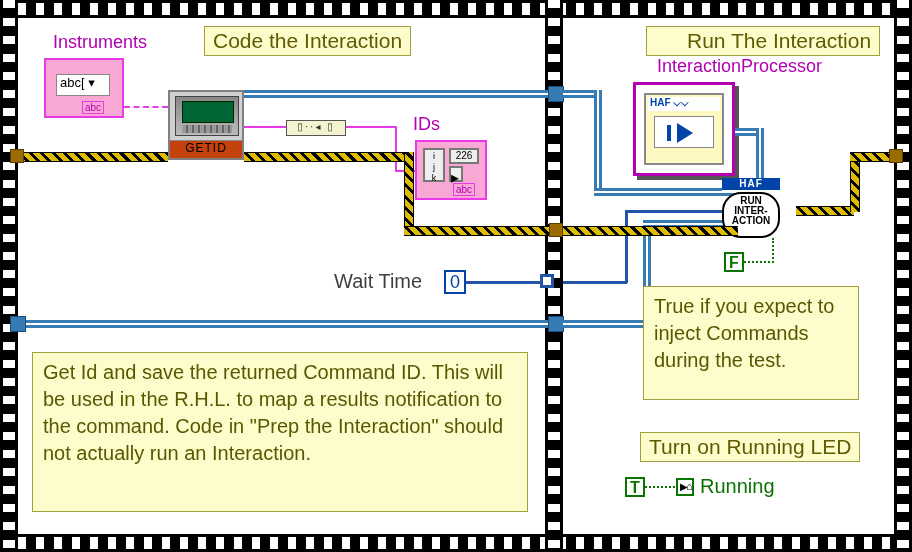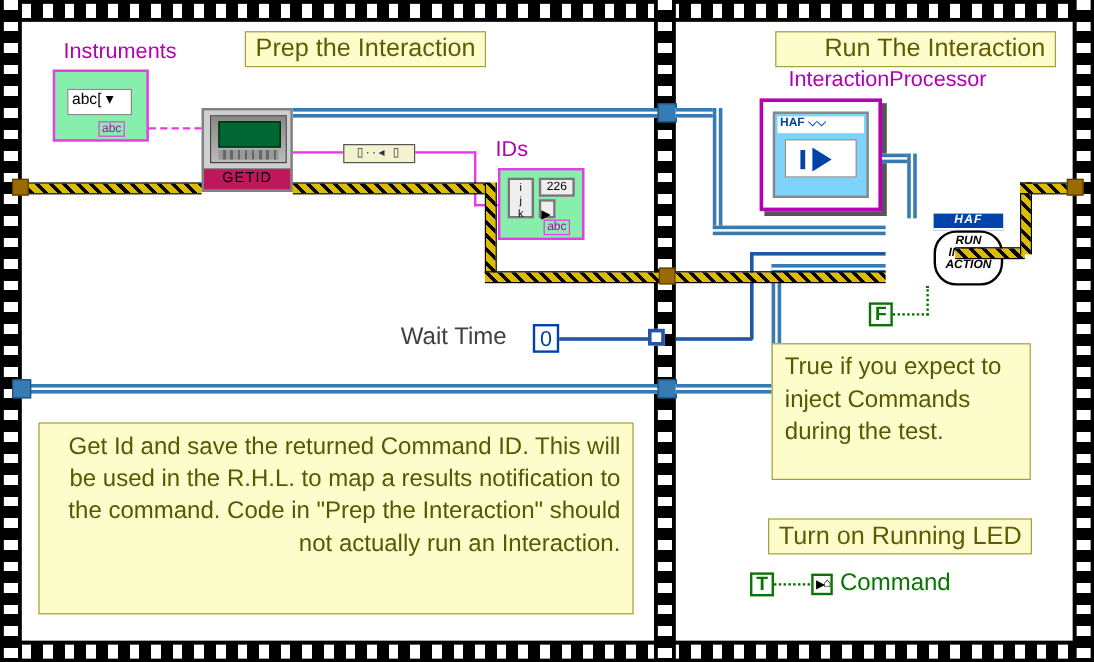--- a/index.html
+++ b/index.html
@@ -66,21 +66,21 @@
     border: 1px solid #a39f40;
     font-size: 20px;
     color: #5a5700;
     line-height: 1.35;
     padding: 6px 10px;
   }
 
   
   .pink-node {
     border: 2px solid #e83ae8;
-    background: #86efac;
+    background: #f9a8d4;
   }
   .gray-node {
     border: 2px solid #808080;
     background: #cfcfcf;
   }
   .mini-box {
     border: 2px solid #777;
     background: #eee;
   }
   .num-const {
@@ -182,21 +182,21 @@
 
   
   .ip-outer {
     border: 3px solid #b200b2;
     background: #fff;
     box-shadow: 4px 4px 0 #555;
   }
   .ip-inner {
     position:absolute; inset:8px;
     border: 2px solid #888;
-    background: #7dd3fc;
+    background: #fef9c3;
   }
   .ip-haf {
     position:absolute; top:2px; left:2px; right:2px;
     height:14px; background:#fff; color:#0044aa;
     font-size:10px; font-weight:bold; text-align:left;
     padding-left:2px;
   }
   .play {
     position:absolute;
     left:50%; top:55%;
@@ -270,31 +270,31 @@
 
   <div class="filmstrip h abs" style="left:0; top:0; width:912px;"></div>
   <div class="filmstrip h abs" style="left:0; bottom:0; width:912px;"></div>
   <div class="filmstrip v abs" style="left:0; top:0; height:552px;"></div>
   <div class="filmstrip v abs" style="right:0; top:0; height:552px;"></div>
 
   <div class="filmstrip v abs" style="left:545px; top:0; height:552px;"></div>
 
   <div>
 
-    <div class="abs frame-title" style="left:204px; top:26px;">Prep the Interaction</div>
+    <div class="abs frame-title" style="left:204px; top:26px;">Code the Interaction</div>
 
     <div class="abs free-label" style="left:53px; top:32px;">Instruments</div>
     <div class="abs pink-node" style="left:44px; top:58px; width:80px; height:60px;">
       <div class="abs" style="left:10px; top:14px; width:54px; height:22px; border:1px solid #888; background:#fff; font-size:13px; padding-left:3px;">abc[ ▾</div>
       <div class="abs" style="left:36px; bottom:2px; font-size:10px; color:#b200b2; border:1px solid #e83ae8; padding:0 2px;">abc</div>
     </div>
 
     <div class="abs gray-node" style="left:168px; top:90px; width:76px; height:70px;">
       <div class="scope abs" style="left:5px; top:4px;"></div>
-      <div class="abs" style="left:0; right:0; bottom:0; height:18px; background:#be185d; border-top:1px solid #888; font-size:12px; text-align:center; letter-spacing:1px;">GETID</div>
+      <div class="abs" style="left:0; right:0; bottom:0; height:18px; background:#c2410c; border-top:1px solid #888; font-size:12px; text-align:center; letter-spacing:1px;">GETID</div>
     </div>
 
     <div class="wire pink dash abs" style="left:124px; top:106px; width:44px;"></div>
 
     <div class="abs build-arr" style="left:286px; top:120px;">▯··◂ ▯</div>
     <div class="wire pink h abs" style="left:244px; top:126px; width:42px;"></div>
 
     <div class="abs free-label" style="left:413px; top:114px;">IDs</div>
     <div class="abs pink-node" style="left:415px; top:140px; width:72px; height:60px;">
       <div class="abs mini-box" style="left:6px; top:6px; width:22px; height:34px; font-size:9px; line-height:11px; text-align:center; padding-top:1px;">i<br>j<br>k</div>
@@ -305,21 +305,21 @@
 
     <div class="wire pink h abs" style="left:346px; top:126px; width:50px;"></div>
     <div class="wire pink v abs" style="left:395px; top:126px; height:46px;"></div>
     <div class="wire pink h abs" style="left:395px; top:170px; width:20px;"></div>
 
     <div class="abs blue-label" style="left:334px; top:270px;">Wait Time</div>
     <div class="abs num-const" style="left:444px; top:270px; width:22px; height:24px;">0</div>
     <div class="wire blue-s h abs" style="left:466px; top:281px; width:74px;"></div>
     <div class="abs tunnel blue-open" style="left:540px; top:274px;"></div>
 
-    <div class="abs comment-box" style="left:32px; top:352px; width:496px; height:160px;text-align:right;">Get Id and save the returned Command ID.  This will be used in the R.H.L. to map a results notification to the command.  Code in "Prep the Interaction" should not actually run an Interaction.</div>
+    <div class="abs comment-box" style="left:32px; top:352px; width:496px; height:160px;">Get Id and save the returned Command ID.  This will be used in the R.H.L. to map a results notification to the command.  Code in "Prep the Interaction" should not actually run an Interaction.</div>
 
     <div class="wire blue h abs" style="left:244px; top:90px; width:316px;"></div>
     <div class="abs tunnel cluster" style="left:548px; top:86px;"></div>
 
     <div class="wire blue h abs" style="left:18px; top:320px; width:534px;"></div>
     <div class="abs tunnel cluster" style="left:10px; top:316px;"></div>
     <div class="abs tunnel cluster" style="left:548px; top:316px;"></div>
 
     <div class="wire yel h abs" style="left:18px; top:152px; width:150px;"></div>
     <div class="abs tunnel var" style="left:10px; top:149px;"></div>
@@ -349,21 +349,21 @@
     <div class="wire blue v abs" style="left:756px; top:128px; height:54px;"></div>
 
     <div class="wire blue-s h abs" style="left:563px; top:281px; width:64px;"></div>
     <div class="wire blue-s v abs" style="left:625px; top:210px; height:73px;"></div>
     <div class="wire blue-s h abs" style="left:625px; top:210px; width:113px;"></div>
 
     <div class="wire blue h abs" style="left:563px; top:320px; width:83px;"></div>
     <div class="wire blue v abs" style="left:643px; top:220px; height:104px;"></div>
     <div class="wire blue h abs" style="left:643px; top:220px; width:95px;"></div>
 
-    <div class="abs" style="left:778px; top:178px; width:58px; height:60px;font-style:italic;">
+    <div class="abs" style="left:722px; top:178px; width:58px; height:60px;">
       <div class="haf-banner abs" style="left:0; top:0; right:0; height:14px;">HAF</div>
       <div class="run-inter abs" style="left:0; top:14px; right:0; bottom:0; padding:2px 2px;border-radius:19px;">
         <span>RUN INTER-ACTION</span>
       </div>
     </div>
 
     <div class="wire yel h abs" style="left:563px; top:226px; width:175px;"></div>
     <div class="wire yel h abs" style="left:796px; top:206px; width:58px;"></div>
     <div class="wire yel v abs" style="left:850px; top:152px; height:60px;"></div>
     <div class="wire yel h abs" style="left:850px; top:152px; width:44px;"></div>
@@ -373,17 +373,17 @@
     <div class="wire green dash abs" style="left:744px; top:261px; width:30px;"></div>
     <div class="abs" style="left:772px; top:238px; height:25px; border-left:2px dotted #0a7400;"></div>
 
     <div class="abs comment-box" style="left:643px; top:286px; width:216px; height:114px;">True if you expect to inject Commands during the test.</div>
 
     <div class="abs frame-title" style="left:640px; top:432px;">Turn on Running LED</div>
 
     <div class="abs bool-const" style="left:625px; top:477px; width:20px; height:20px;">T</div>
     <div class="wire green dash abs" style="left:645px; top:486px; width:30px;"></div>
     <div class="abs run-ind" style="left:676px; top:478px;"></div>
-    <div class="abs green-label" style="left:700px; top:475px;">Command</div>
+    <div class="abs green-label" style="left:700px; top:475px;">Running</div>
 
   </div>
 
 </div>
 
 </body></html>

